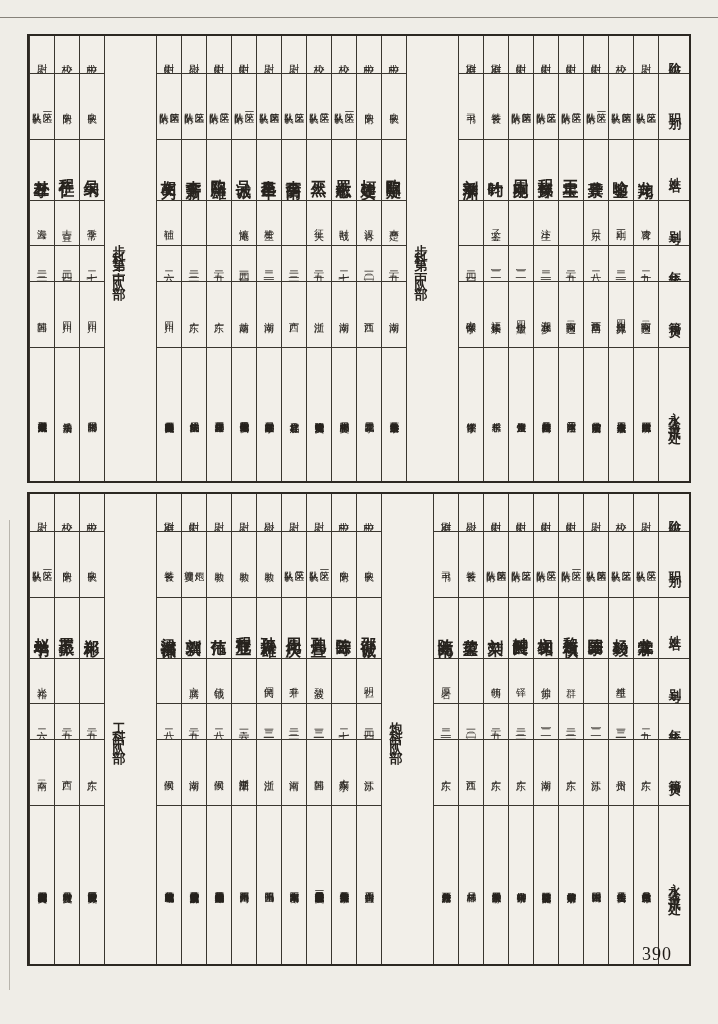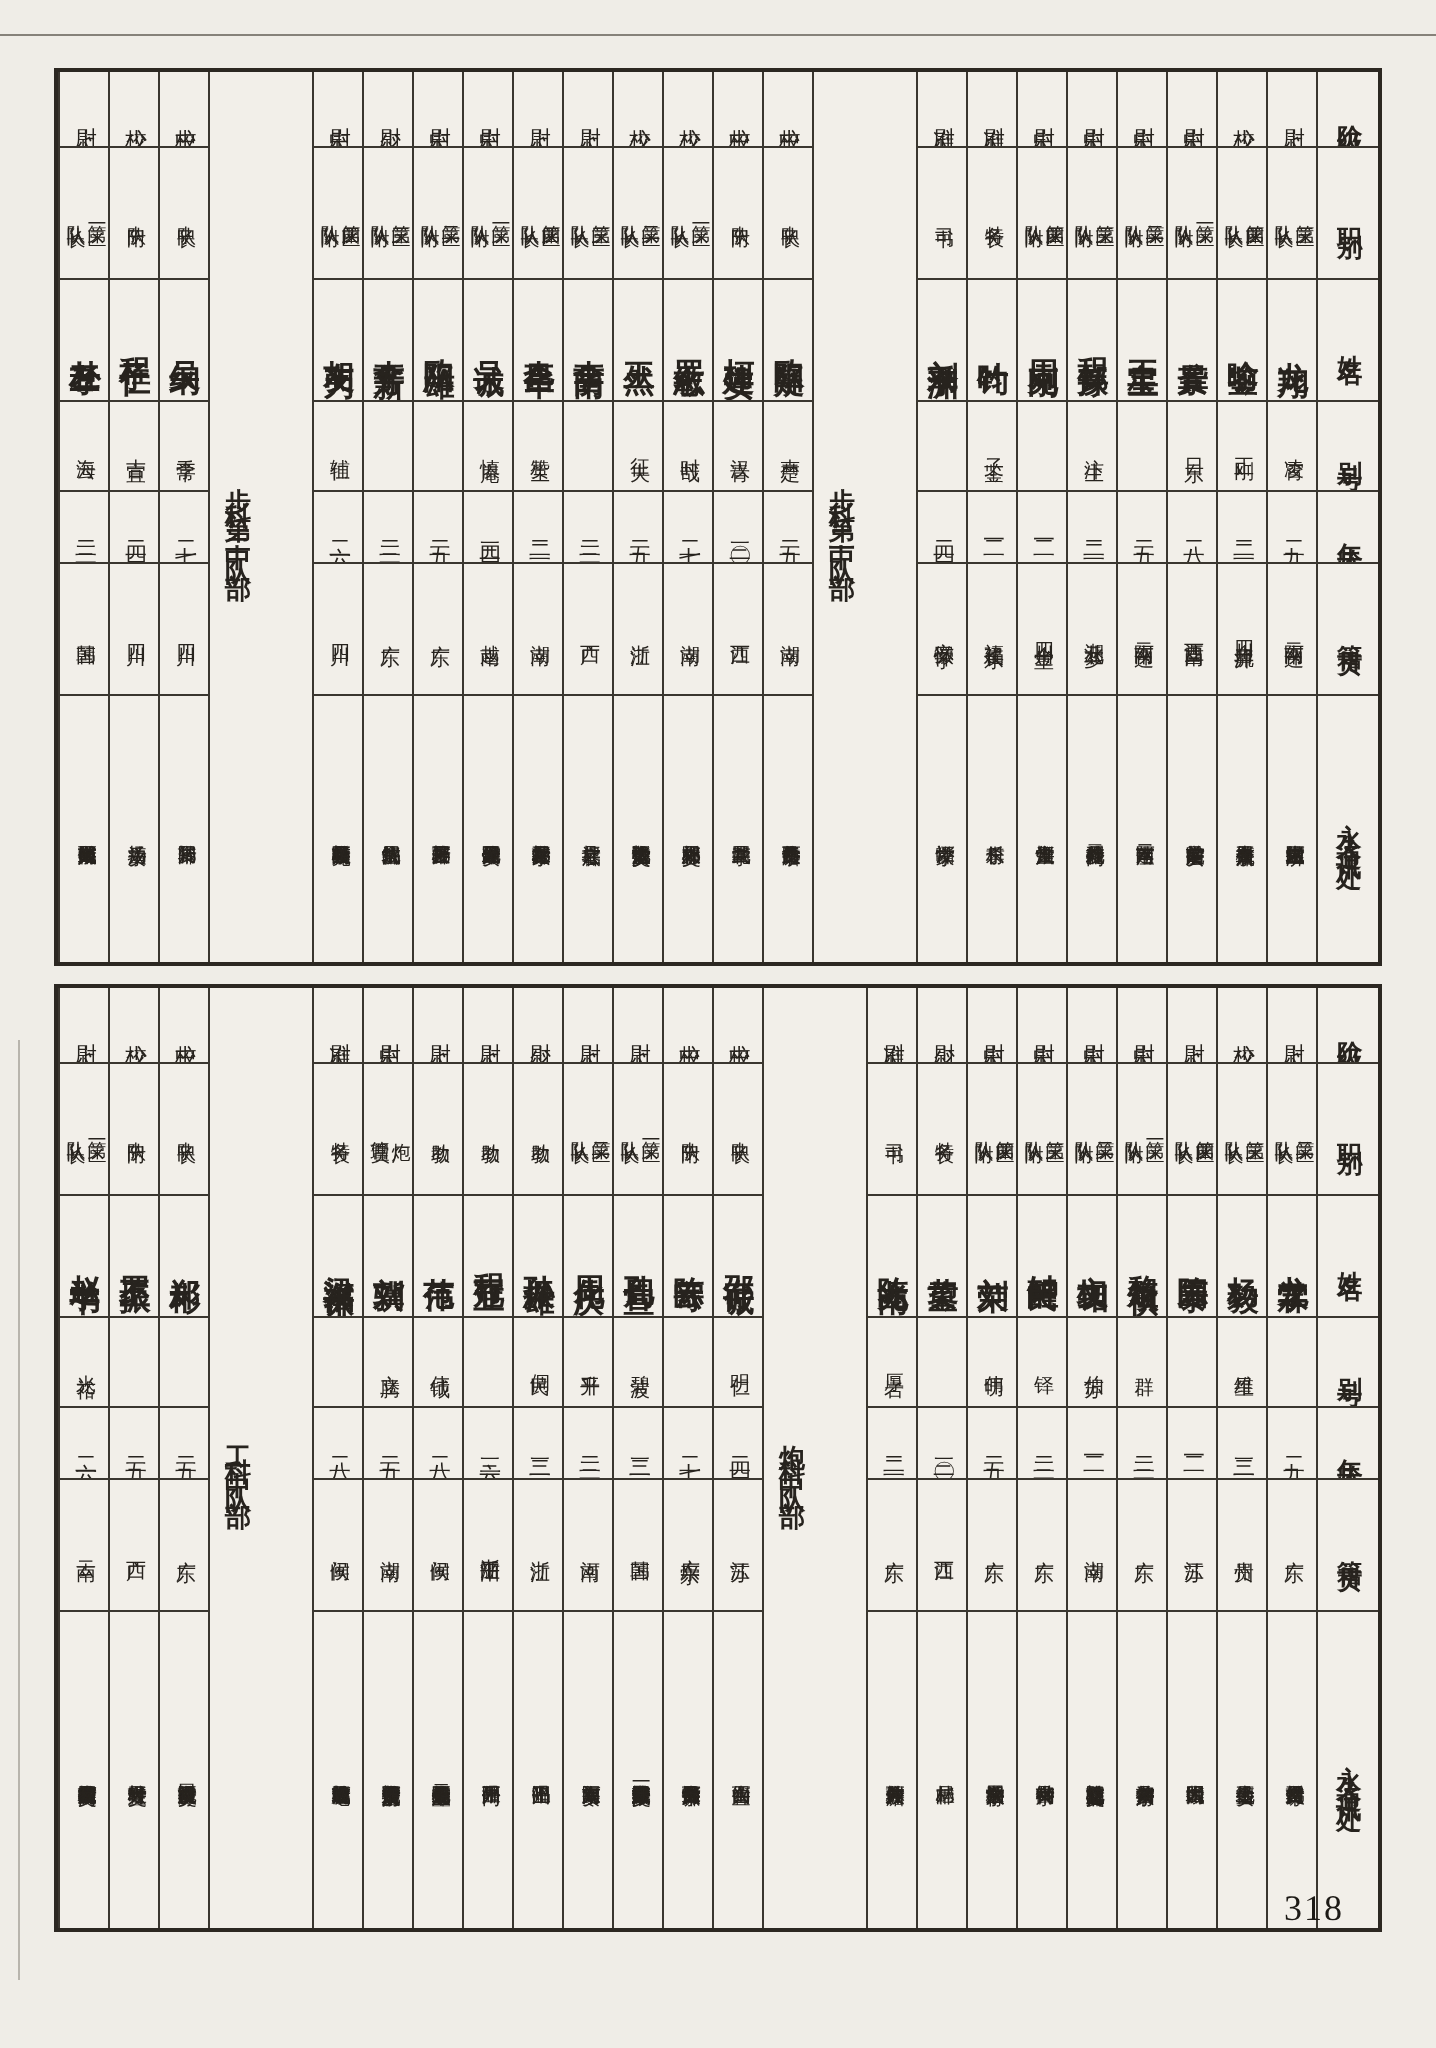--- a/index.html
+++ b/index.html
@@ -491,13 +491,13 @@
       <div class="cell r-title">第一区
 队队长</div>
       <div class="cell r-name">赵学书</div>
       <div class="cell r-alias">光裕</div>
       <div class="cell r-age">二六</div>
       <div class="cell r-origin">云南</div>
       <div class="cell r-addr">保山县城内东门街东哨公所转河图村街交</div>
     </div>
   </div>
 
-<div class="page-number">318</div>
+<div class="page-number">390</div>
 
 </body></html>

